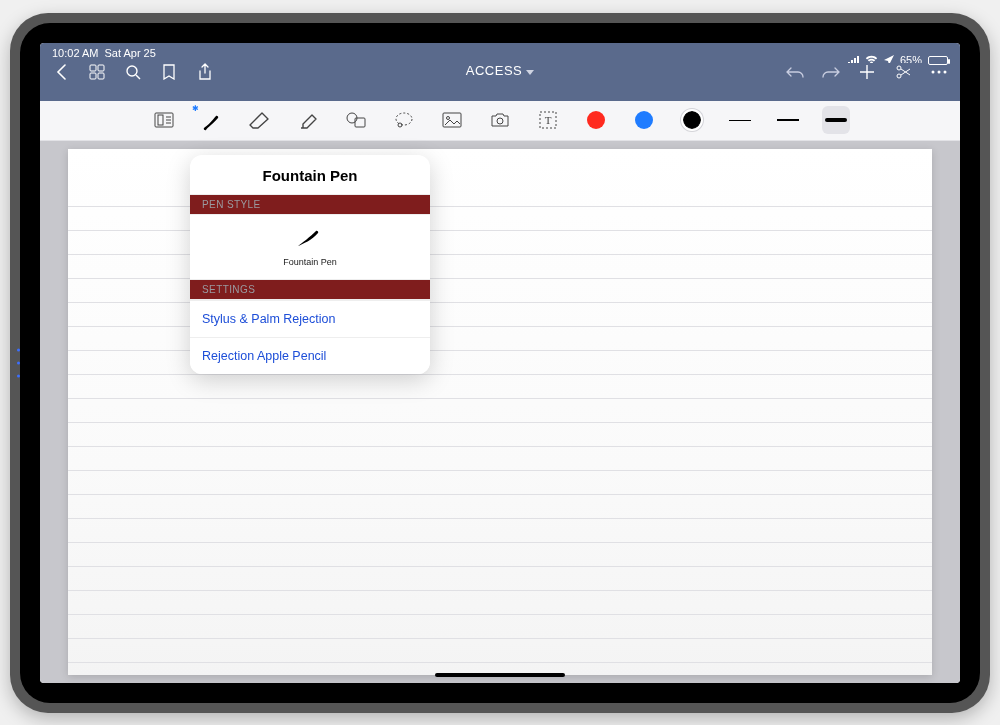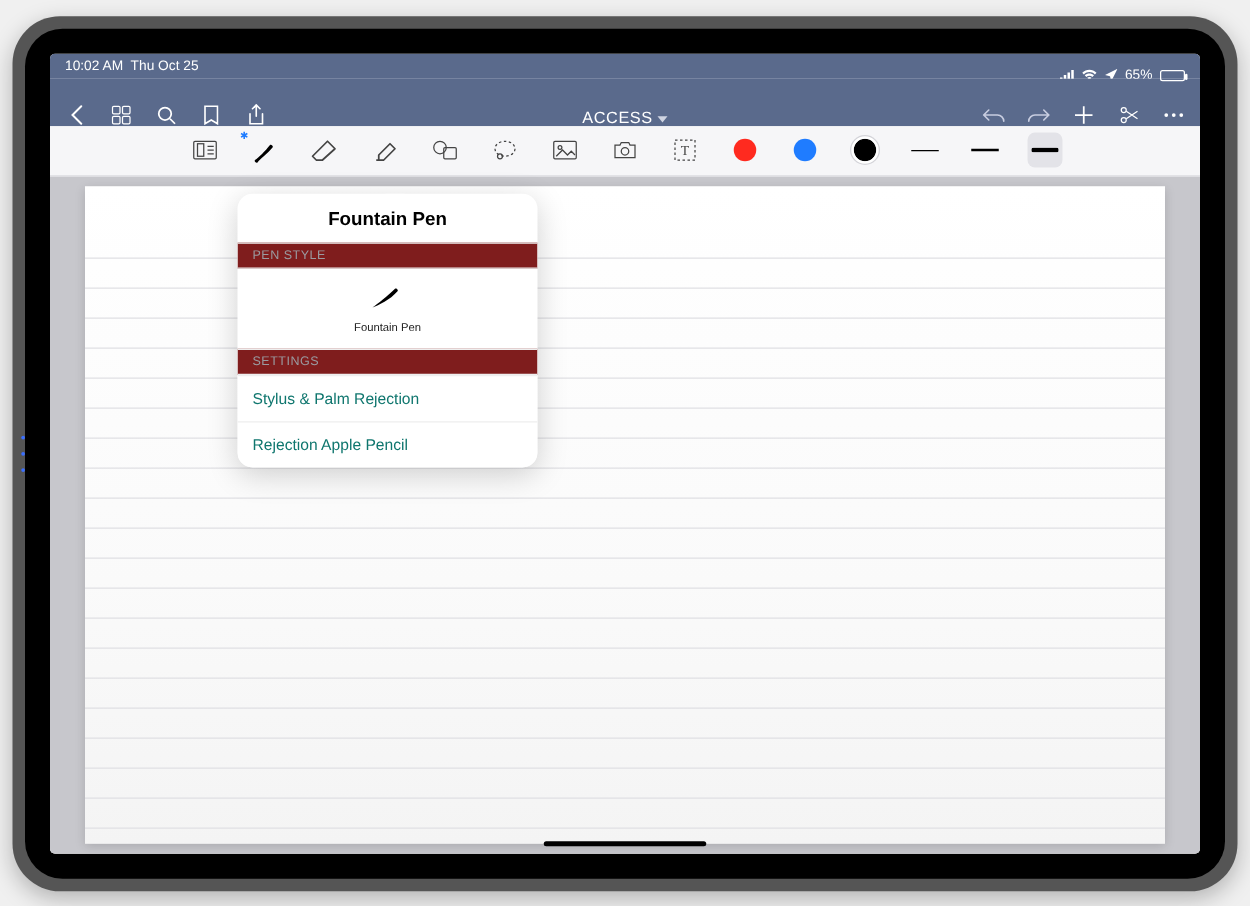--- a/index.html
+++ b/index.html
@@ -71,21 +71,21 @@
     width: 20px; height: 9px; border:1px solid #fff; border-radius:2px; position:relative;
   }
   .battery::after { content:""; position:absolute; right:-3px; top:2px; width:2px; height:5px; background:#fff; border-radius:1px; }
   .battery .fill { height:100%; background:#fff; width:65%; }
   
   .navbar {
     height: 38px;
     background: #5a6a8c;
     color: #fff;
     display:flex;
-    align-items:flex-end;
+    align-items:flex-start;
     justify-content:space-between;
     padding: 0 12px;
     font-size: 13px;
   }
   .navbar .group { display:flex; gap:18px; align-items:center; }
   .nav-icn { width:18px; height:18px; display:flex; align-items:center; justify-content:center; color:#e6e8ef; }
   .nav-title { display:flex; align-items:center; gap:4px; font-weight:500; letter-spacing:.5px; }
   .chev-down::after { content:""; display:inline-block; width:0;height:0;border-left:4px solid transparent;border-right:4px solid transparent;border-top:5px solid #cfd4e2; }
   
   .toolbar {
@@ -148,21 +148,21 @@
     border-bottom:8px solid #fff;
   }
   .pop-title { font-weight:600; font-size:15px; text-align:center; padding:12px 0 10px; }
   .pop-section-label { font-size:10px; color:#9a9aa0; letter-spacing:.4px; padding:4px 12px; background:#7f1d1d; border-top:1px solid #eee; border-bottom:1px solid #eee; }
   .pen-styles { display:flex; justify-content:space-around; padding:10px 4px 12px; }
   .pen-style { text-align:center; font-size:9px; color:#222; width:70px; }
   .pen-style .ico { height:26px; display:flex; align-items:center; justify-content:center; margin-bottom:6px; }
   .settings-row {
     padding:11px 12px;
     font-size:12.5px;
-    color:#0f766e;
+    color:#1d4ed8;
     border-top:1px solid #eee;
     background:#fff;
   }
   .settings-row:first-of-type { border-top:none; }
   
   .home-ind {
     position:absolute;
     bottom:6px;
     left:50%;
     transform:translateX(-50%);
@@ -181,21 +181,21 @@
       <span></span>
       <span></span>
       <span></span>
     </div>
   <div class="bezel">
     <div class="screen">
 
       <div class="statusbar">
         <div class="left">
           <span>10:02 AM</span>
-          <span>Thu Oct 25</span>
+          <span>Sat Apr 25</span>
         </div>
         <div class="right">
           <span class="sig-bars">
               <i></i>
               <i></i>
               <i></i>
               <i></i>
             </span>
           <span>
             <svg width="13" height="10" viewBox="0 0 13 10">

